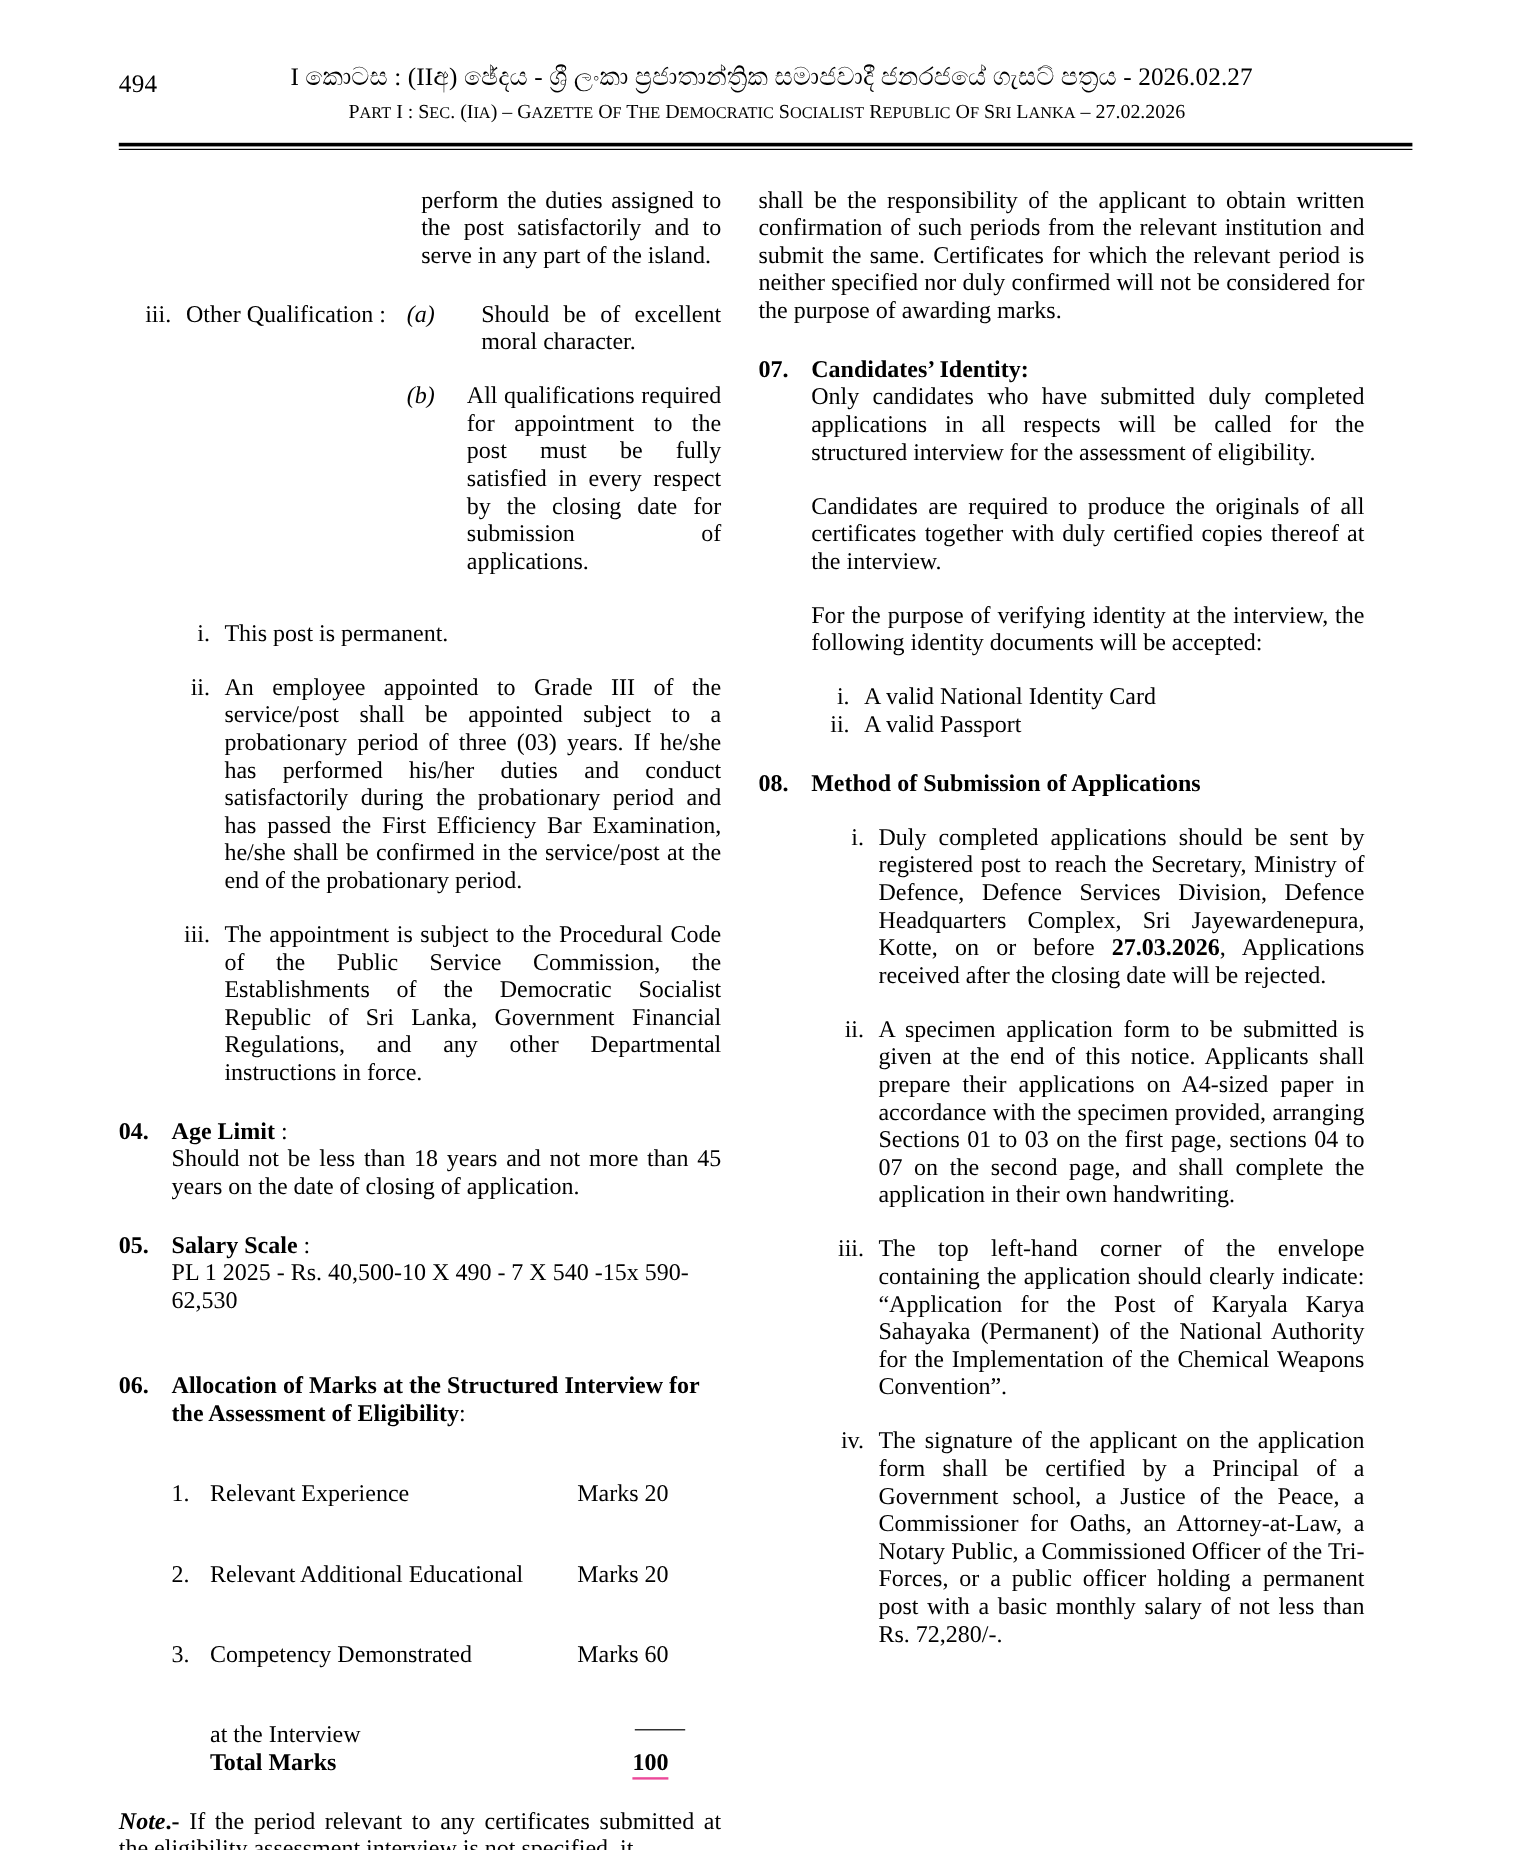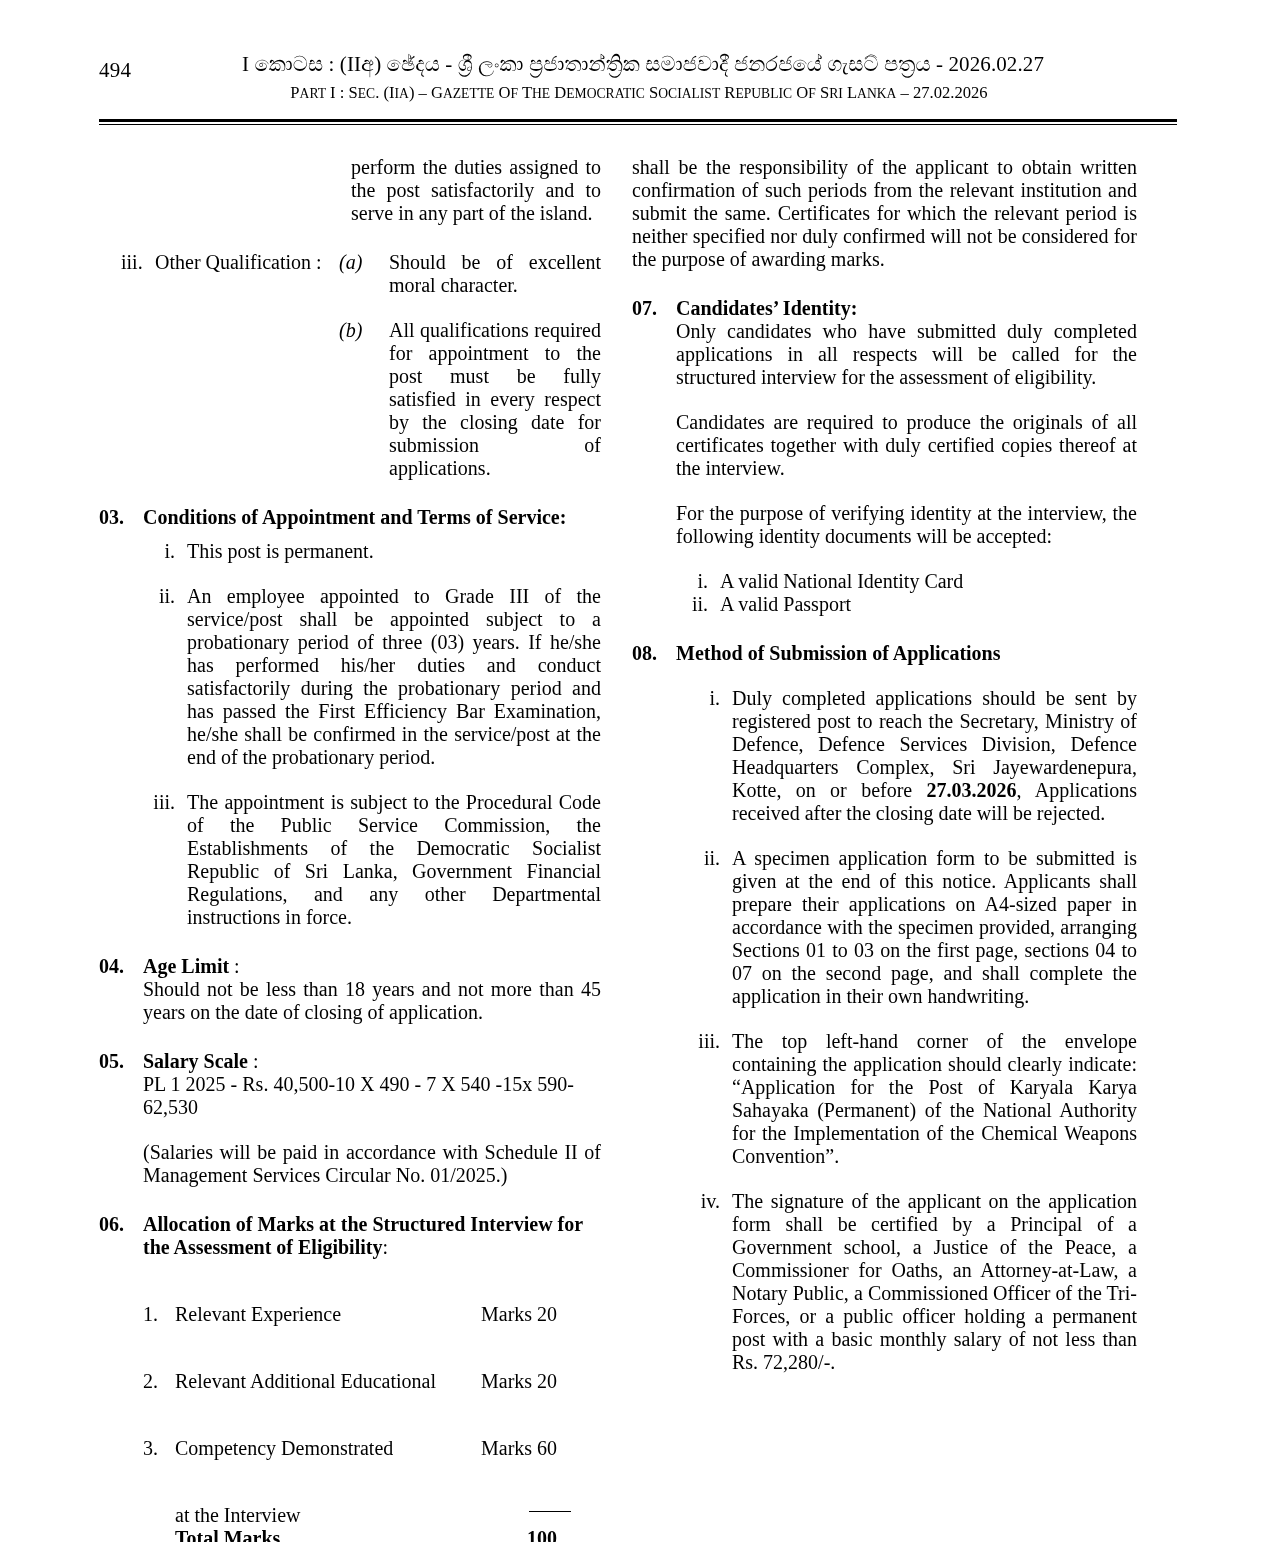--- a/index.html
+++ b/index.html
@@ -153,21 +153,21 @@
   
   .rlist-id { margin-left: 44px; }
   .rlist-id .rrow .mk { flex: 0 0 44px; }
   .rlist-id .rrow .bd { text-align: left; }
 
   
   .oq-wrap { display: flex; align-items: flex-start; }
   .oq-mk   { flex: 0 0 56px; padding-left: 22px; box-sizing: border-box; }
   .oq-lbl  { flex: 0 0 184px; }
   .oq-ab   { flex: 0 0 50px; font-style: italic; }
-  .oq-txt  { flex: 1 1 auto; text-align: justify; }
+  .oq-txt  { flex: 1 1 auto; text-align: justify; margin-left: 12px; }
 
   .ab-wrap { display: flex; align-items: flex-start; margin-left: 240px; }
   .ab-mk   { flex: 0 0 50px; font-style: italic; }
   .ab-txt  { flex: 1 1 auto; text-align: justify; }
 
   .hang-right {
     margin-left: 252px;
     text-align: justify;
   }
 
@@ -234,24 +234,20 @@
 
     <div class="gap-md"></div>
 
     <div class="ab-wrap">
       <div class="ab-mk">(b)</div>
       <div class="ab-txt">All qualifications required for appointment to the post must be fully satisfied in every respect by the closing date for submission of applications.</div>
     </div>
 
     <div class="gap-lg"></div>
 
-    <div class="sec-head">
-      <div class="num">03.</div>
-      <div class="txt">Conditions of Appointment and Terms of Service:</div>
-    </div>
 
     <div class="gap-sm"></div>
 
     <div class="rlist rlist-left">
       <div class="rrow">
         <div class="mk">i.</div>
         <div class="bd">This post is permanent.</div>
       </div>
       <div class="gap-md"></div>
       <div class="rrow">
@@ -276,21 +272,20 @@
     <div class="gap-lg"></div>
 
     <div class="sec-head">
       <div class="num">05.</div>
       <div class="txt"><span>Salary Scale</span><span style="font-weight:normal"> :</span></div>
     </div>
     <div class="sec-body" style="text-align:left">PL 1 2025 - Rs. 40,500-10 X 490 - 7 X 540 -15x 590-62,530</div>
 
     <div class="gap-md"></div>
 
-    <div class="sec-body">(Salaries will be paid in accordance with Schedule II of Management Services Circular No. 01/2025.)</div>
 
     <div class="gap-lg"></div>
 
     <div class="sec-head">
       <div class="num">06.</div>
       <div class="txt">Allocation of Marks at the Structured Interview for</div>
     </div>
     <div class="sec-body bold"><span>the Assessment of Eligibility</span><span style="font-weight:normal">:</span></div>
 
     <div class="marks">

